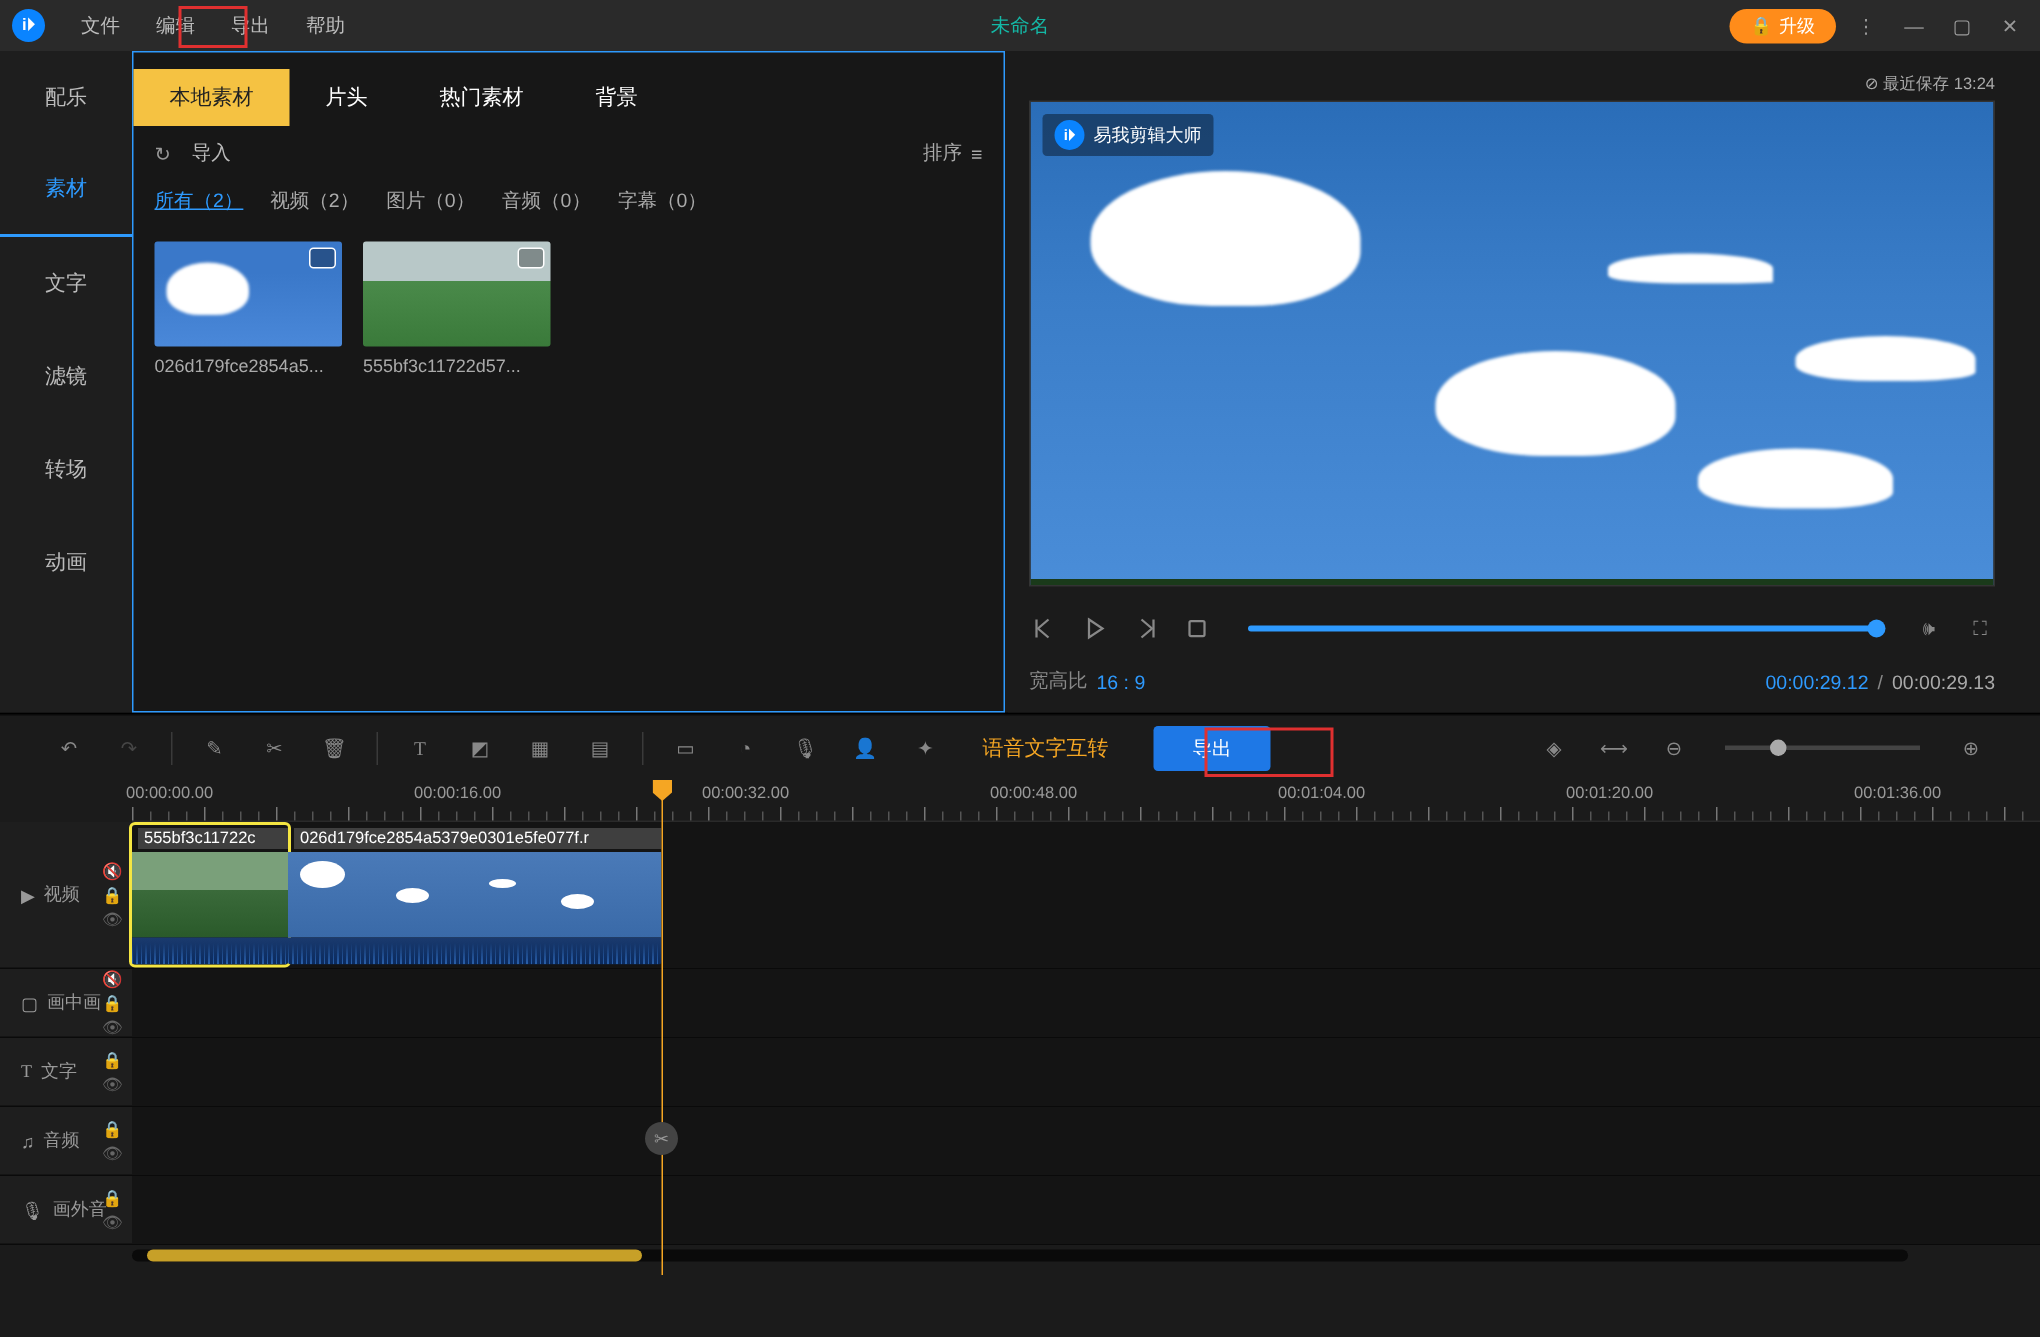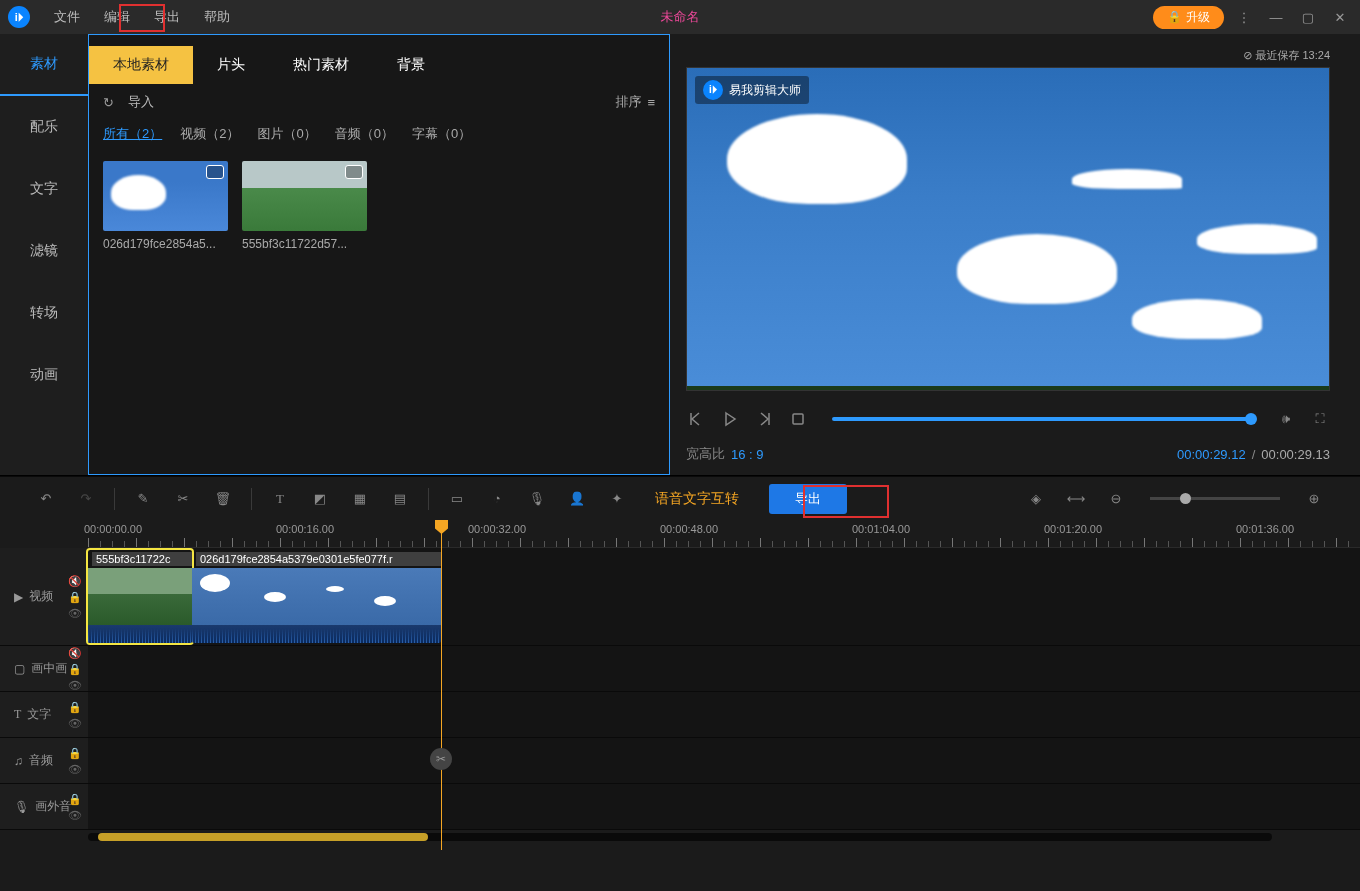--- a/index.html
+++ b/index.html
@@ -2,21 +2,21 @@
 <html><head>
 <meta charset="utf-8">
 <style>
 * { margin:0; padding:0; box-sizing:border-box; font-family:"Microsoft YaHei","PingFang SC",sans-serif; }
 body { width:1360px; height:891px; background:#1b1b1b; color:#ccc; font-size:13px; overflow:hidden; position:relative; }
 
 
 .titlebar { height:34px; background:#2a2a2a; display:flex; align-items:center; padding:0 8px; position:relative; }
 .logo { width:22px; height:22px; background:#0a84ff; border-radius:50%; display:flex; align-items:center; justify-content:center; color:#fff; font-weight:bold; font-size:11px; margin-right:12px; }
 .menu-item { padding:0 12px; cursor:pointer; color:#bbb; font-size:13px; }
-.titlebar .title { position:absolute; left:50%; transform:translateX(-50%); color:#ec4899; }
+.titlebar .title { position:absolute; left:50%; transform:translateX(-50%); color:#14b8a6; }
 .titlebar .right { margin-left:auto; display:flex; align-items:center; gap:8px; }
 .upgrade { background:#ff8c1a; color:#fff; padding:3px 14px; border-radius:12px; font-size:12px; display:flex; align-items:center; gap:4px; }
 .win-btn { width:24px; height:24px; display:flex; align-items:center; justify-content:center; color:#999; cursor:pointer; }
 
 
 .top-area { height:442px; display:flex; border-bottom:1px solid #000; }
 
 
 .sidebar { width:88px; background:#1e1e1e; display:flex; flex-direction:column; padding-top:0; }
 .side-item { height:62px; display:flex; align-items:center; justify-content:center; color:#bbb; cursor:pointer; font-size:14px; }
@@ -126,22 +126,22 @@
     <div class="win-btn">⋮</div>
     <div class="win-btn">—</div>
     <div class="win-btn">▢</div>
     <div class="win-btn">✕</div>
   </div>
 </div>
 
 <div class="top-area">
 
   <div class="sidebar">
+    <div class="side-item">配乐</div>
     <div class="side-item active">素材</div>
-    <div class="side-item">配乐</div>
     <div class="side-item">文字</div>
     <div class="side-item">滤镜</div>
     <div class="side-item">转场</div>
     <div class="side-item">动画</div>
   </div>
 
   <div class="media-panel">
     <div class="media-tabs">
       <div class="media-tab active">本地素材</div>
       <div class="media-tab">片头</div>

